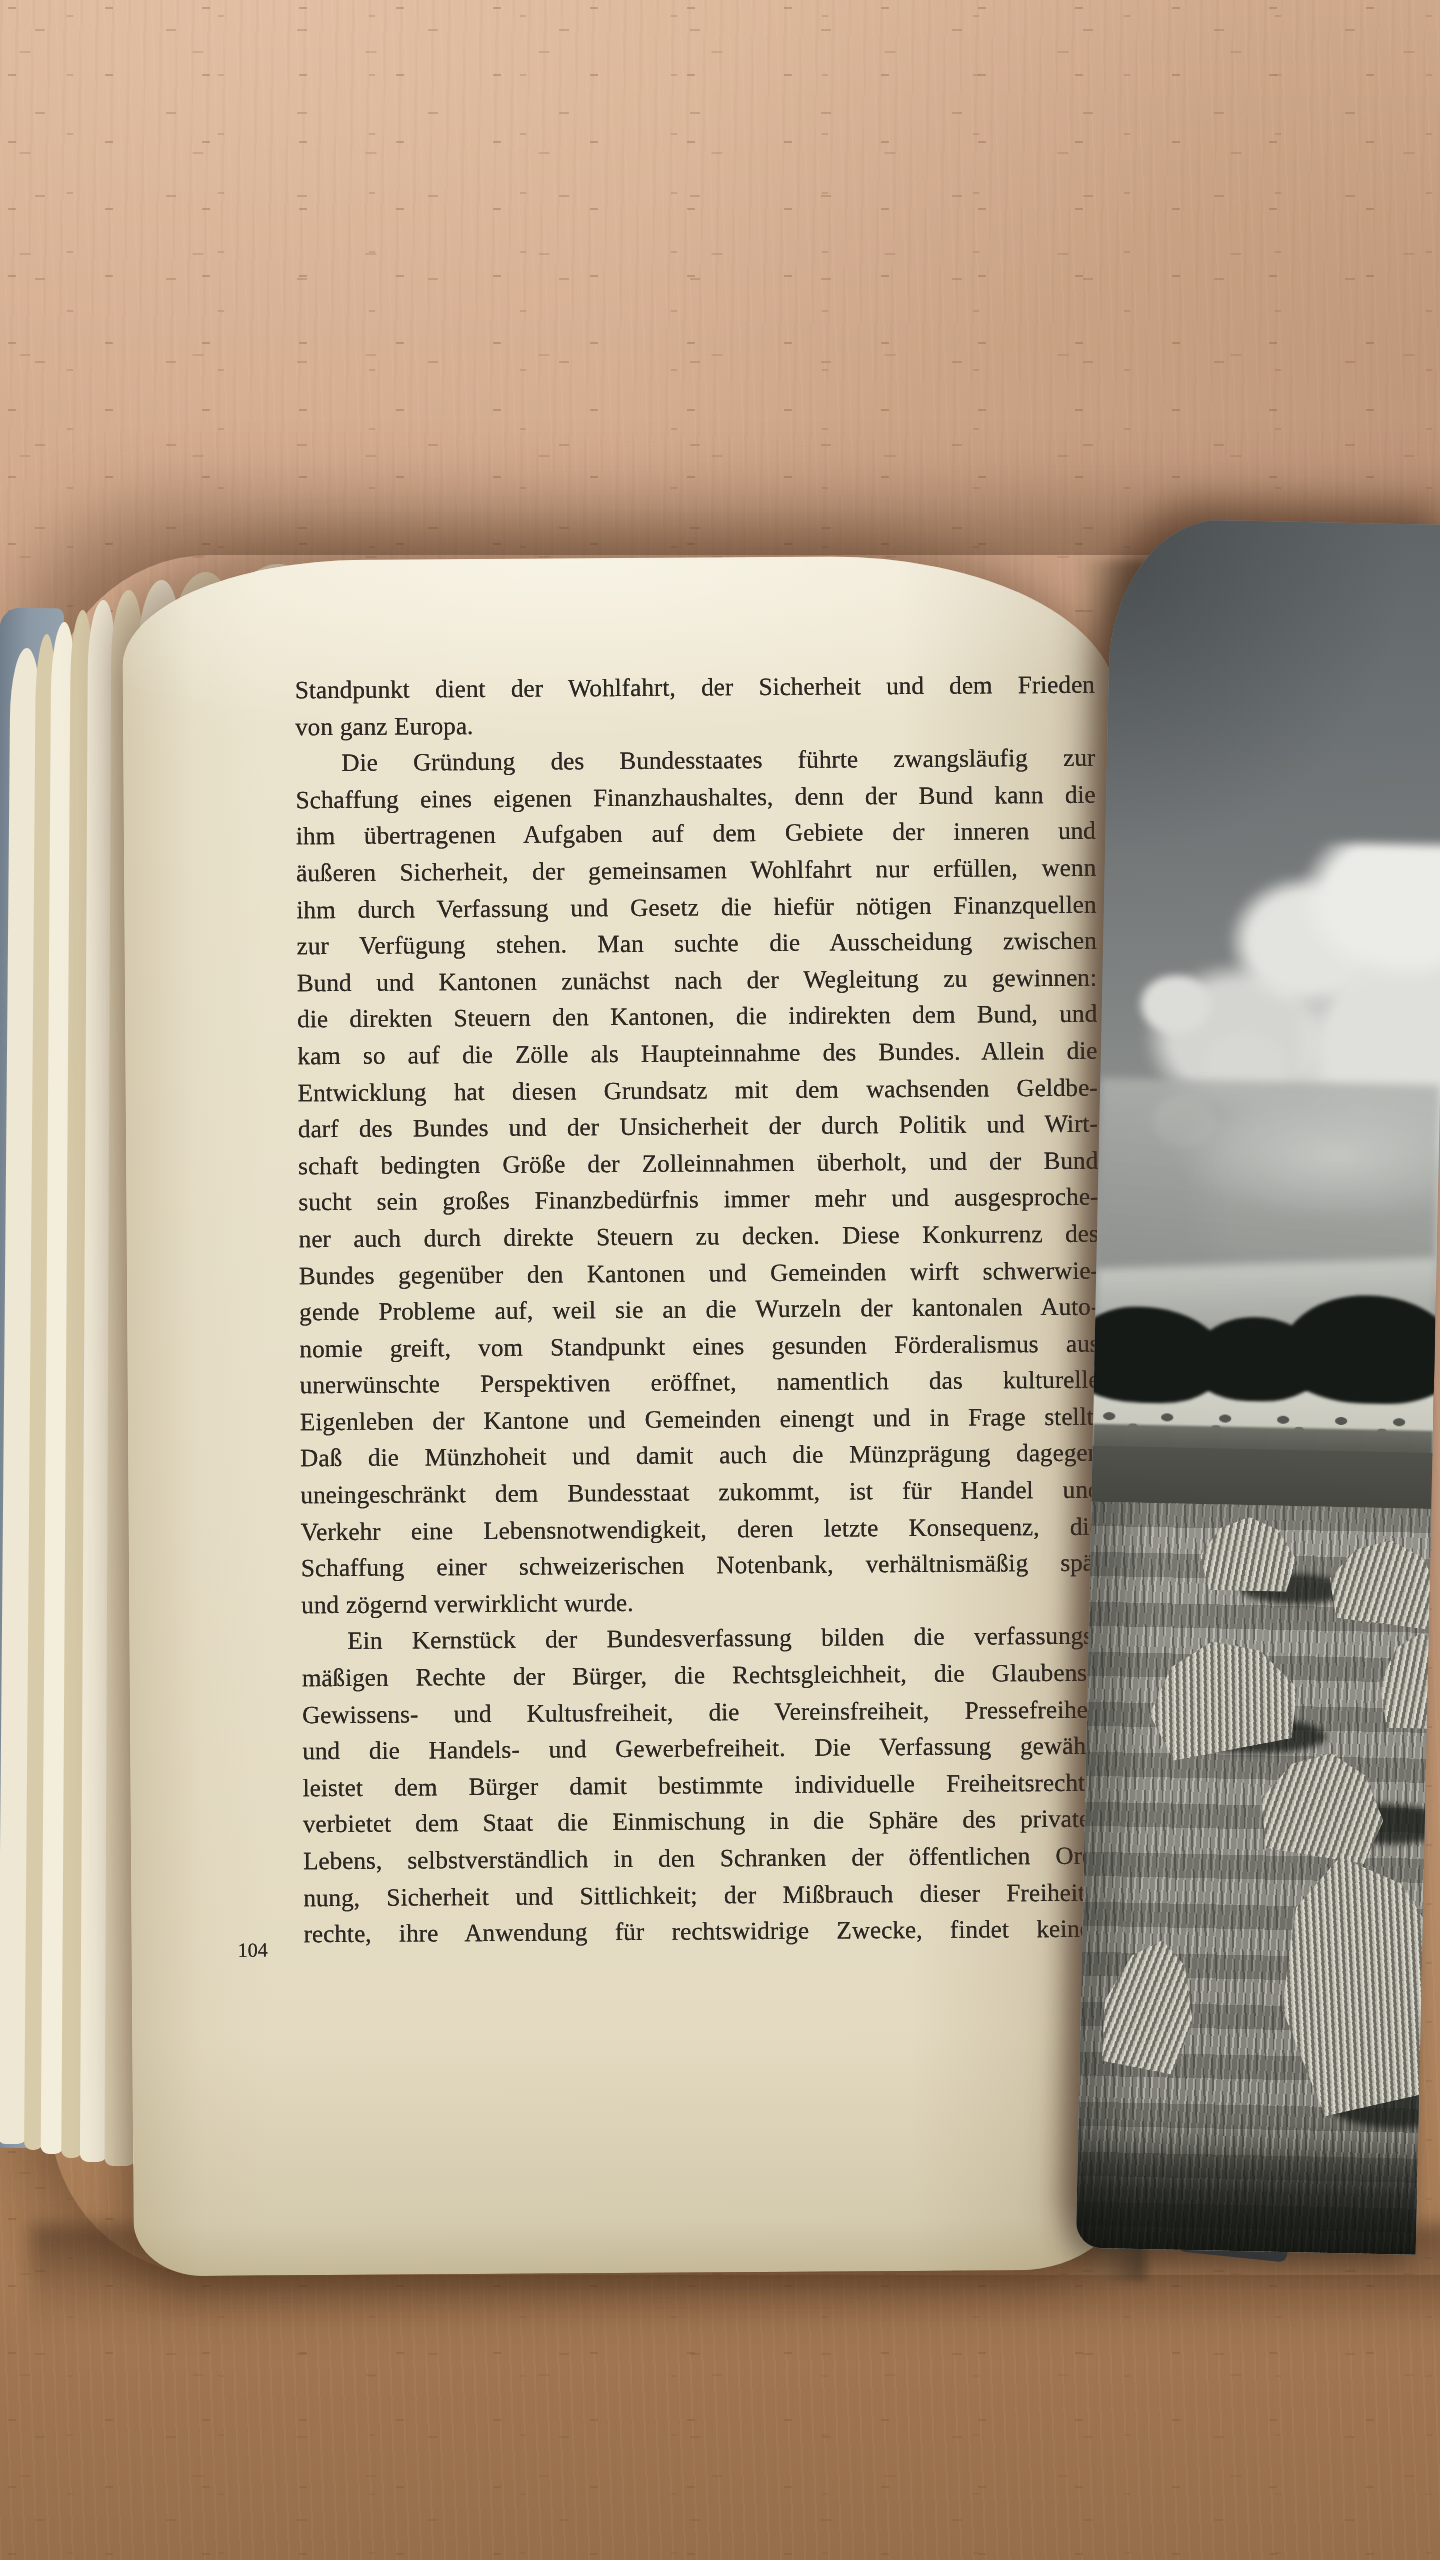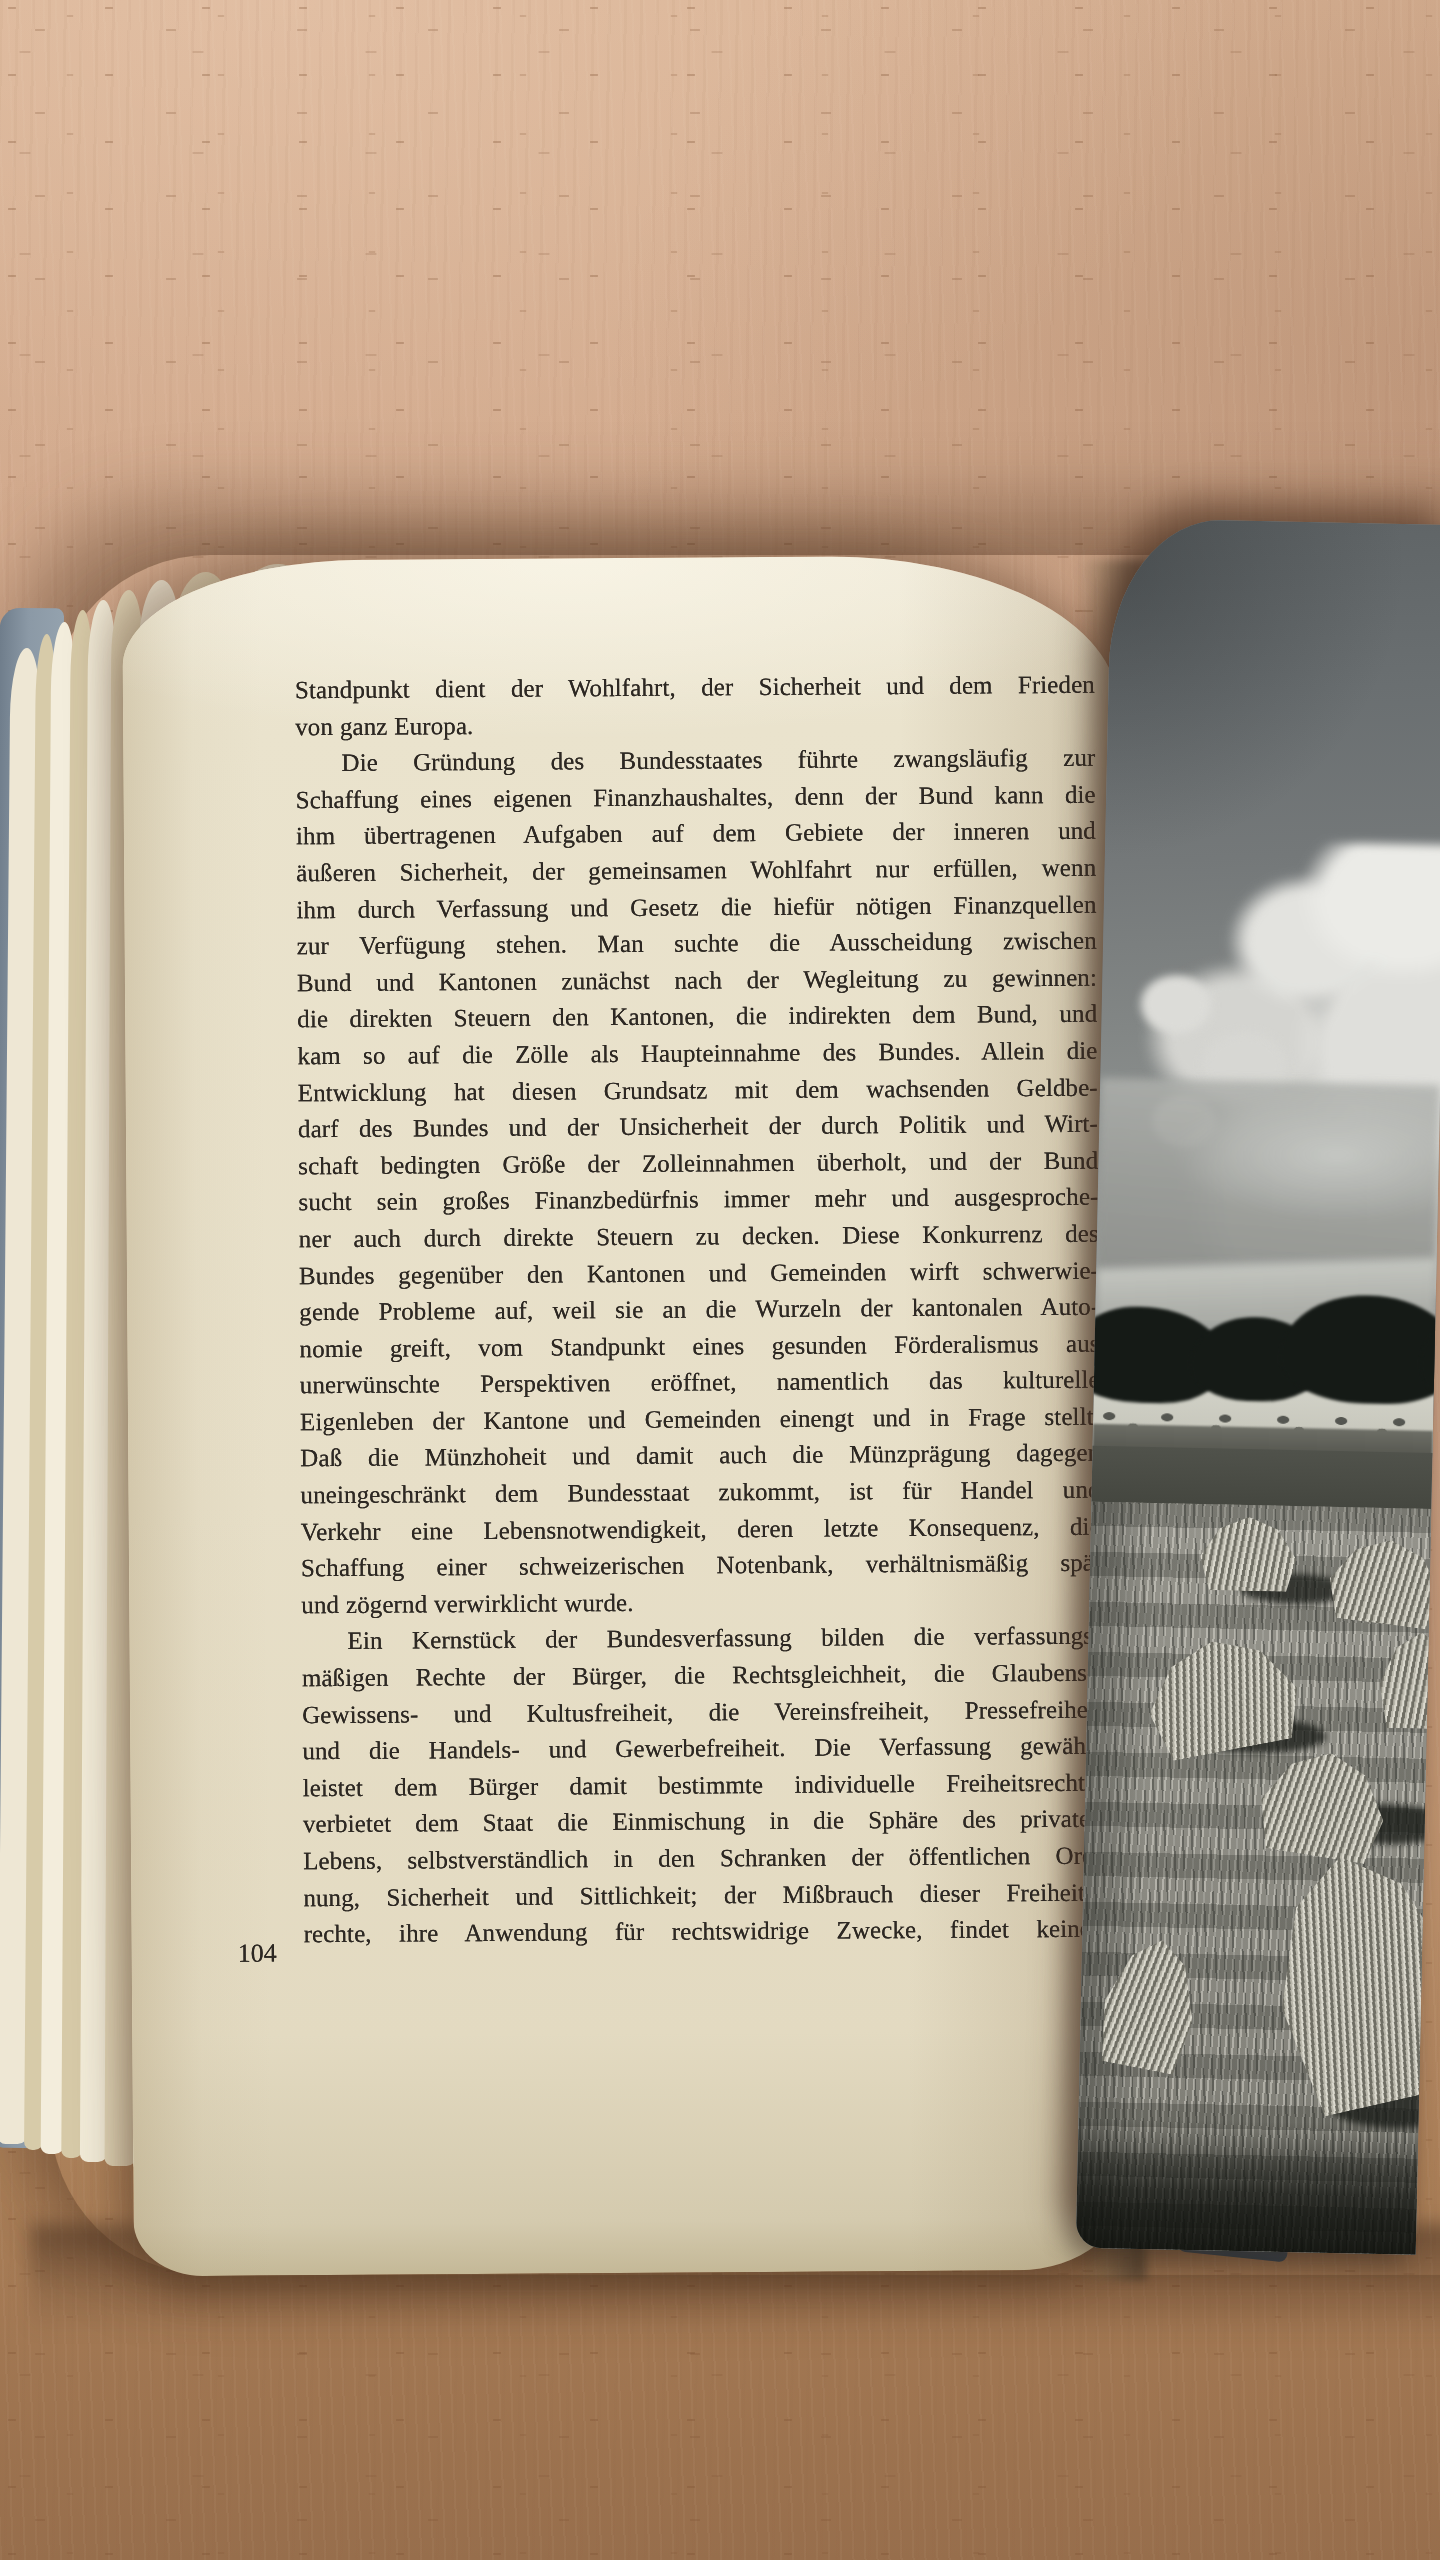--- a/index.html
+++ b/index.html
@@ -52,21 +52,21 @@
       radial-gradient(900px 260px at 45% 0%, rgba(255,252,240,.55), transparent 70%),
       linear-gradient(90deg, rgba(165,145,105,.30) 0%, rgba(165,145,105,.06) 7%, transparent 14% 78%, rgba(150,130,95,.22) 93%, rgba(120,104,76,.38) 100%),
       linear-gradient(180deg,#efe9d7 0%,#eae3cd 10%,#e7dfc8 55%,#e3dac1 86%,#d4caae 97%,#c4b897 100%);
     box-shadow:-18px -26px 38px rgba(90,60,40,.35), 0 18px 30px rgba(70,45,30,.35);}
   .textblock{position:absolute;left:172px;top:112px;width:800px;
     font-size:25px;line-height:36.6px;color:#2d2823;
     text-shadow:0 0 .4px #2d2823;letter-spacing:.1px;word-spacing:.5px;}
   .tline{text-align:justify;text-align-last:justify;white-space:nowrap;}
   .tline.flush{text-align-last:left;}
   .tline.indent{text-indent:46px;}
-  .page-number{position:absolute;left:106px;top:1378px;font-size:26px;color:#2d2823;
+  .page-number{position:absolute;left:106px;top:1378px;font-size:20px;color:#2d2823;
     text-shadow:0 0 .4px #2d2823;}
   
   .gutter{position:absolute;left:1076px;top:560px;width:70px;height:1720px;
     background:linear-gradient(90deg, transparent, rgba(110,96,70,.35) 40%, rgba(70,60,46,.5) 72%, rgba(45,39,30,.55));
     filter:blur(5px);}
   
   .page-right{position:absolute;left:1112px;top:518px;width:340px;height:1730px;
     transform:rotate(1.2deg);transform-origin:top left;
     border-radius:110px 0 0 26px / 150px 0 0 26px;overflow:hidden;
     background:#787c7d;

